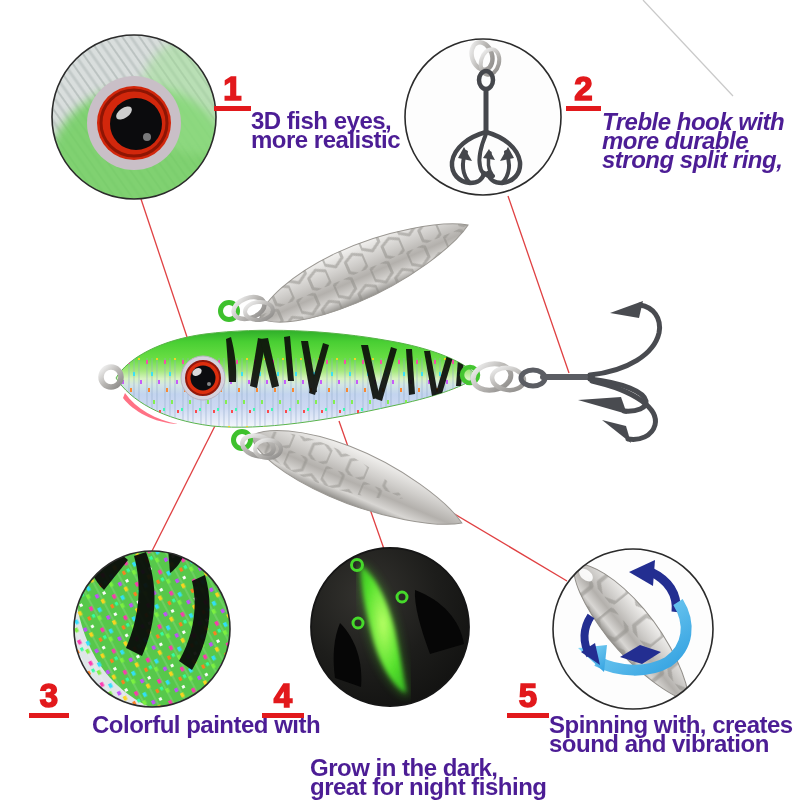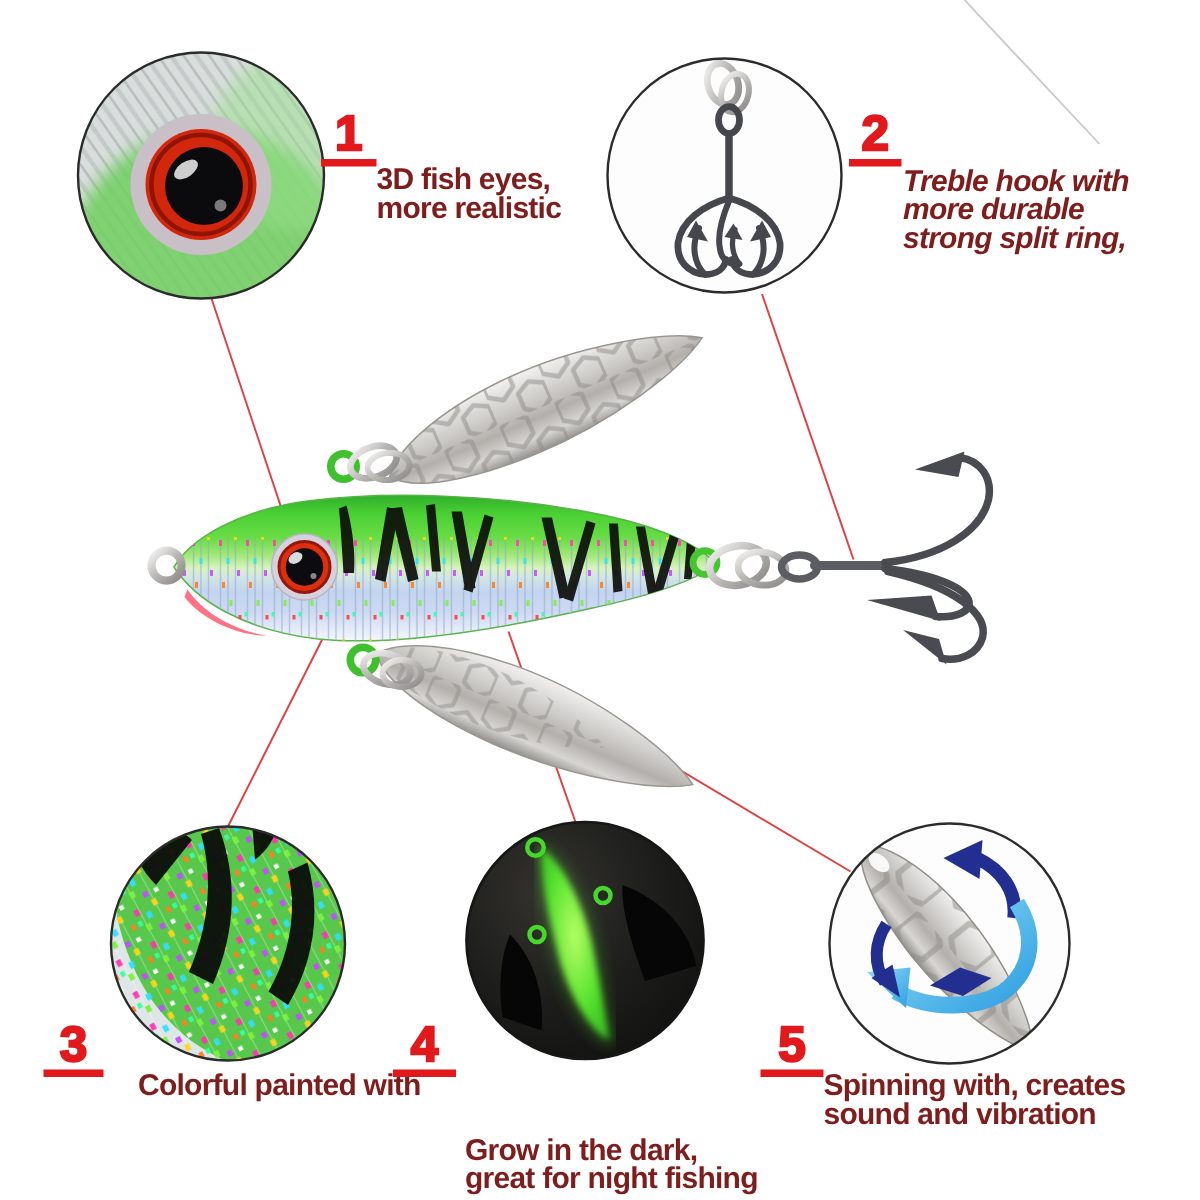--- a/index.html
+++ b/index.html
@@ -13,23 +13,23 @@
     font-size:33px;
     line-height:34px;
     text-align:center;
     border-bottom:5px solid #e2191c;
     -webkit-text-stroke:1.6px #e2191c;
     letter-spacing:0;
     z-index:3;
   }
   .feature-text{
     position:absolute;
-    color:#7f1d1d;
+    color:#4c1d95;
     font-weight:700;
-    font-size:20px;
+    font-size:24px;
     line-height:19px;
     letter-spacing:-0.5px;
     white-space:nowrap;
     z-index:3;
   }
   .feature-text span{display:block;}
 </style>
 </head>
 <body>
 

